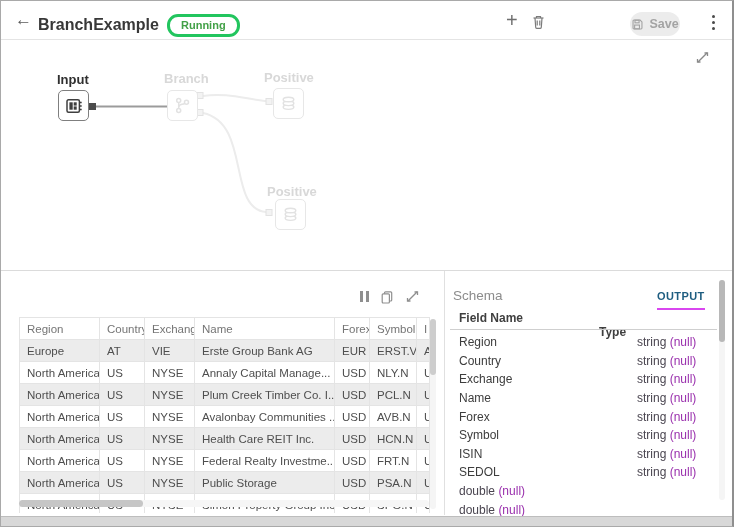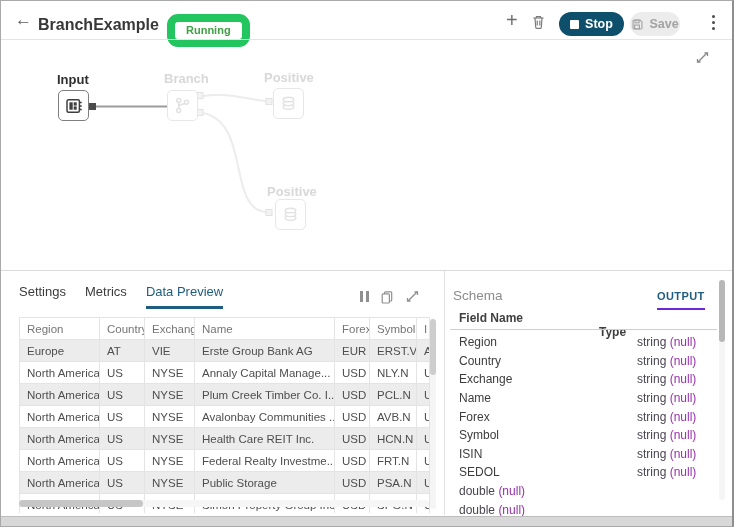--- a/index.html
+++ b/index.html
@@ -6,21 +6,21 @@
   #window{
     position:relative;width:734px;height:527px;box-sizing:border-box;
     background:#fff;border:1px solid #a9a9a9;border-right:2px solid #8f8f8f;
     font-family:"Liberation Sans",sans-serif;overflow:hidden;
   }
   .abs{position:absolute;}
   
   .hdr-divider{top:38px;left:0;right:0;height:1px;background:#e4e4e4;}
   .back{top:9px;left:14px;font-size:17px;color:#5a5a5a;cursor:pointer;}
   .title{top:15px;left:37px;font-size:16px;font-weight:700;color:#383838;}
-  .badge{top:13px;left:166px;border:8px solid #22c55e;border-radius:11px;
+  .badge{top:13px;left:166px;border:3px solid #22c55e;border-radius:11px;
     color:#41a046;font-size:11px;font-weight:700;padding:2px 11px;line-height:13px;}
   .hicon{color:#757575;}
   .plus{top:8px;left:505px;font-size:20px;font-weight:400;color:#6f6f6f;}
   .trash{top:13px;left:530px;}
   .btn{top:11px;height:24px;border-radius:12px;display:flex;align-items:center;justify-content:center;
        font-size:12.5px;font-weight:700;box-sizing:border-box;}
   .btn-stop{left:558px;width:65px;background:#0e506b;color:#fff;gap:6px;}
   .stop-square{width:9px;height:9px;background:#fff;border-radius:1px;}
   .btn-save{left:629px;width:50px;background:#ececec;color:#a3a3a3;gap:5px;text-align:center;}
   .kebab{top:14px;left:707px;width:10px;display:flex;flex-direction:column;gap:3px;align-items:center;}
@@ -52,21 +52,21 @@
   .preview td{color:#4e4e4e;}
   .preview tbody tr:nth-child(odd) td{background:#ececec;}
   .tbl-clip{top:316px;left:17px;width:418px;height:196px;overflow:hidden;}
   .vscroll-tbl{top:318px;left:429px;width:6px;height:190px;background:#f5f5f5;border-radius:3px;}
   .vscroll-tbl i{display:block;width:6px;height:56px;background:#cdcdcd;border-radius:3px;}
   .hscroll{top:499px;left:18px;width:410px;height:7px;background:#f6f6f6;border-radius:4px;}
   .hscroll i{display:block;width:124px;height:7px;background:#c6c6c6;border-radius:4px;}
   
   .schema-title{top:287px;left:452px;font-size:13.5px;color:#8c8c8c;}
   .schema-tab{top:289px;left:656px;font-size:11px;font-weight:700;letter-spacing:.4px;
-    color:#1e5d80;padding-bottom:6px;border-bottom:2px solid #6d28d9;cursor:pointer;}
+    color:#1e5d80;padding-bottom:6px;border-bottom:2px solid #d946ef;cursor:pointer;}
   .schema-head{top:310px;left:458px;width:250px;display:flex;font-size:12px;font-weight:700;color:#3f3f3f;flex-direction:column;}
   .schema-head .c2{margin-left:140px;}
   .schema-hdiv{top:328px;left:449px;width:267px;height:1px;background:#cfcfcf;}
   .schema-list{top:332px;left:458px;width:252px;}
   .schema-row{height:18.6px;display:flex;align-items:center;font-size:12px;}
   .f-name{width:178px;color:#3d3d3d;}
   .f-type{color:#4a4550;}
   .f-type .null{color:#9a30ad;}
   .vscroll-schema{top:279px;left:718px;width:6px;height:220px;background:#f5f5f5;border-radius:3px;}
   .vscroll-schema i{display:block;width:6px;height:62px;background:#b8b8b8;border-radius:3px;}
@@ -84,24 +84,20 @@
   <span class="abs plus hicon">+</span>
   <span class="abs trash">
     <svg width="15" height="16" viewBox="0 0 15 16" fill="none" stroke="#7b7b7b" stroke-width="1.2">
       <path d="M2.5 4h10"></path>
         <path d="M5.5 4V2.5h4V4"></path>
       <path d="M4 4l.7 9.3c0 .6.5 1 1 1h3.6c.6 0 1-.4 1-1L11 4"></path>
       <path d="M6.2 6.5v5M8.8 6.5v5"></path>
     </svg>
   </span>
 
-  <div class="abs btn btn-stop">
-    <span class="stop-square"></span>
-    <span>Stop</span>
-  </div>
 
   <div class="abs btn btn-save">
     <span>
       <svg width="13" height="13" viewBox="0 0 14 14" fill="none" stroke="#a3a3a3" stroke-width="1.2">
         <path d="M2.2 3.2c0-.6.4-1 1-1h6.6l2 2v6.6c0 .6-.4 1-1 1H3.2c-.6 0-1-.4-1-1z"></path>
         <rect x="4.3" y="2.4" width="4.4" height="2.8"></rect>
         <rect x="3.9" y="7.6" width="5.2" height="4"></rect>
       </svg>
     </span>
     <span>Save</span>
@@ -169,25 +165,20 @@
     <svg width="19" height="19" viewBox="0 0 20 20" fill="#fff" stroke="#e2e2e2" stroke-width="1.5">
       <ellipse cx="10" cy="13.8" rx="5.6" ry="2.4"></ellipse>
       <ellipse cx="10" cy="9.8" rx="5.6" ry="2.4"></ellipse>
       <ellipse cx="10" cy="5.8" rx="5.6" ry="2.4"></ellipse>
     </svg>
   </div>
 
   <div class="abs main-divider"></div>
   <div class="abs panel-divider"></div>
 
-  <div class="abs tabs">
-      <span class="tab">Settings</span>
-      <span class="tab">Metrics</span>
-      <span class="tab active">Data Preview</span>
-    </div>
 
   <div class="abs panel-icons">
     <span class="pause">
         <i></i>
         <i></i>
       </span>
     <span>
       <svg width="14" height="14" viewBox="0 0 14 14" fill="#fff" stroke="#8f8f8f" stroke-width="1.2">
         <rect x="4.5" y="1.8" width="7.2" height="9.2" rx="1"></rect>
         <rect x="2.2" y="3.8" width="7.2" height="9.2" rx="1"></rect>

